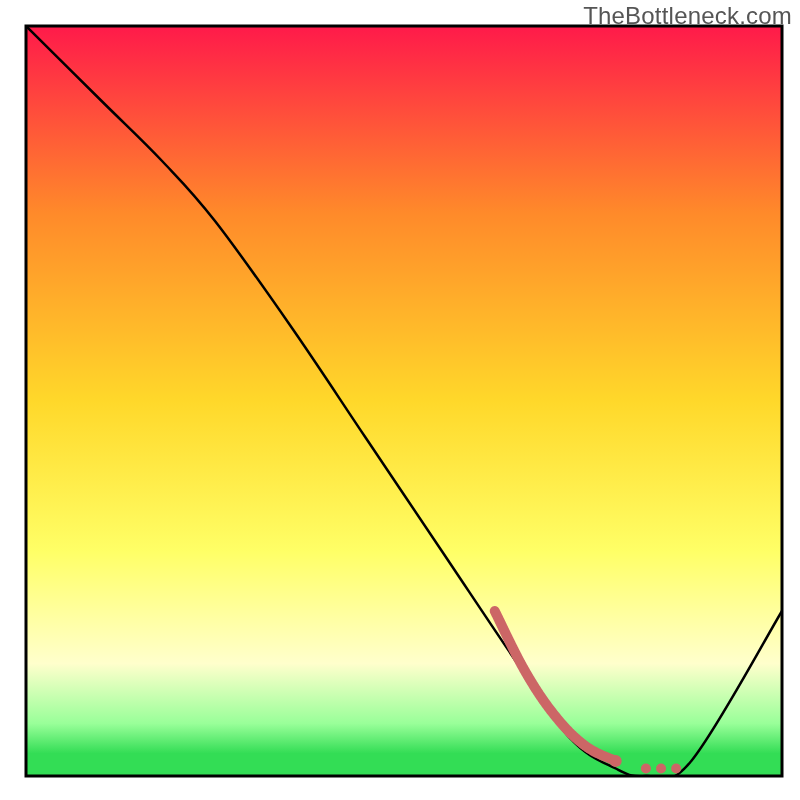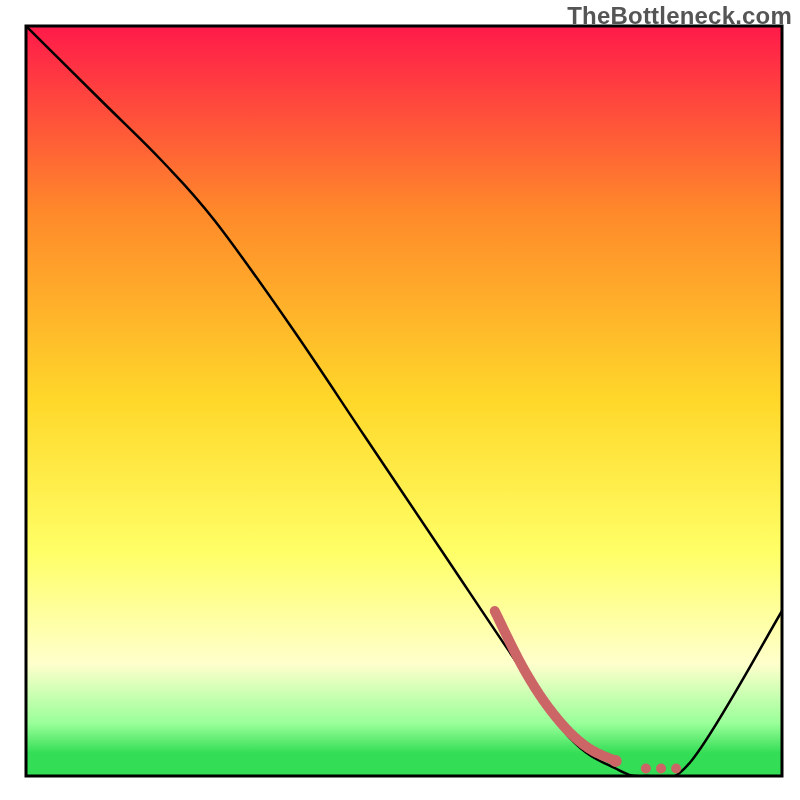--- a/index.html
+++ b/index.html
@@ -14,21 +14,21 @@
   .stage {
     position: relative;
     width: 800px;
     height: 800px;
   }
   .watermark {
     position: absolute;
     top: 2px;
     right: 8px;
     font-size: 24px;
-    font-weight: bold;
+    font-weight: normal;
     color: #555;
     letter-spacing: 0.2px;
     z-index: 10;
   }
   svg {
     display: block;
   }
 </style>
 </head>
 <body>

